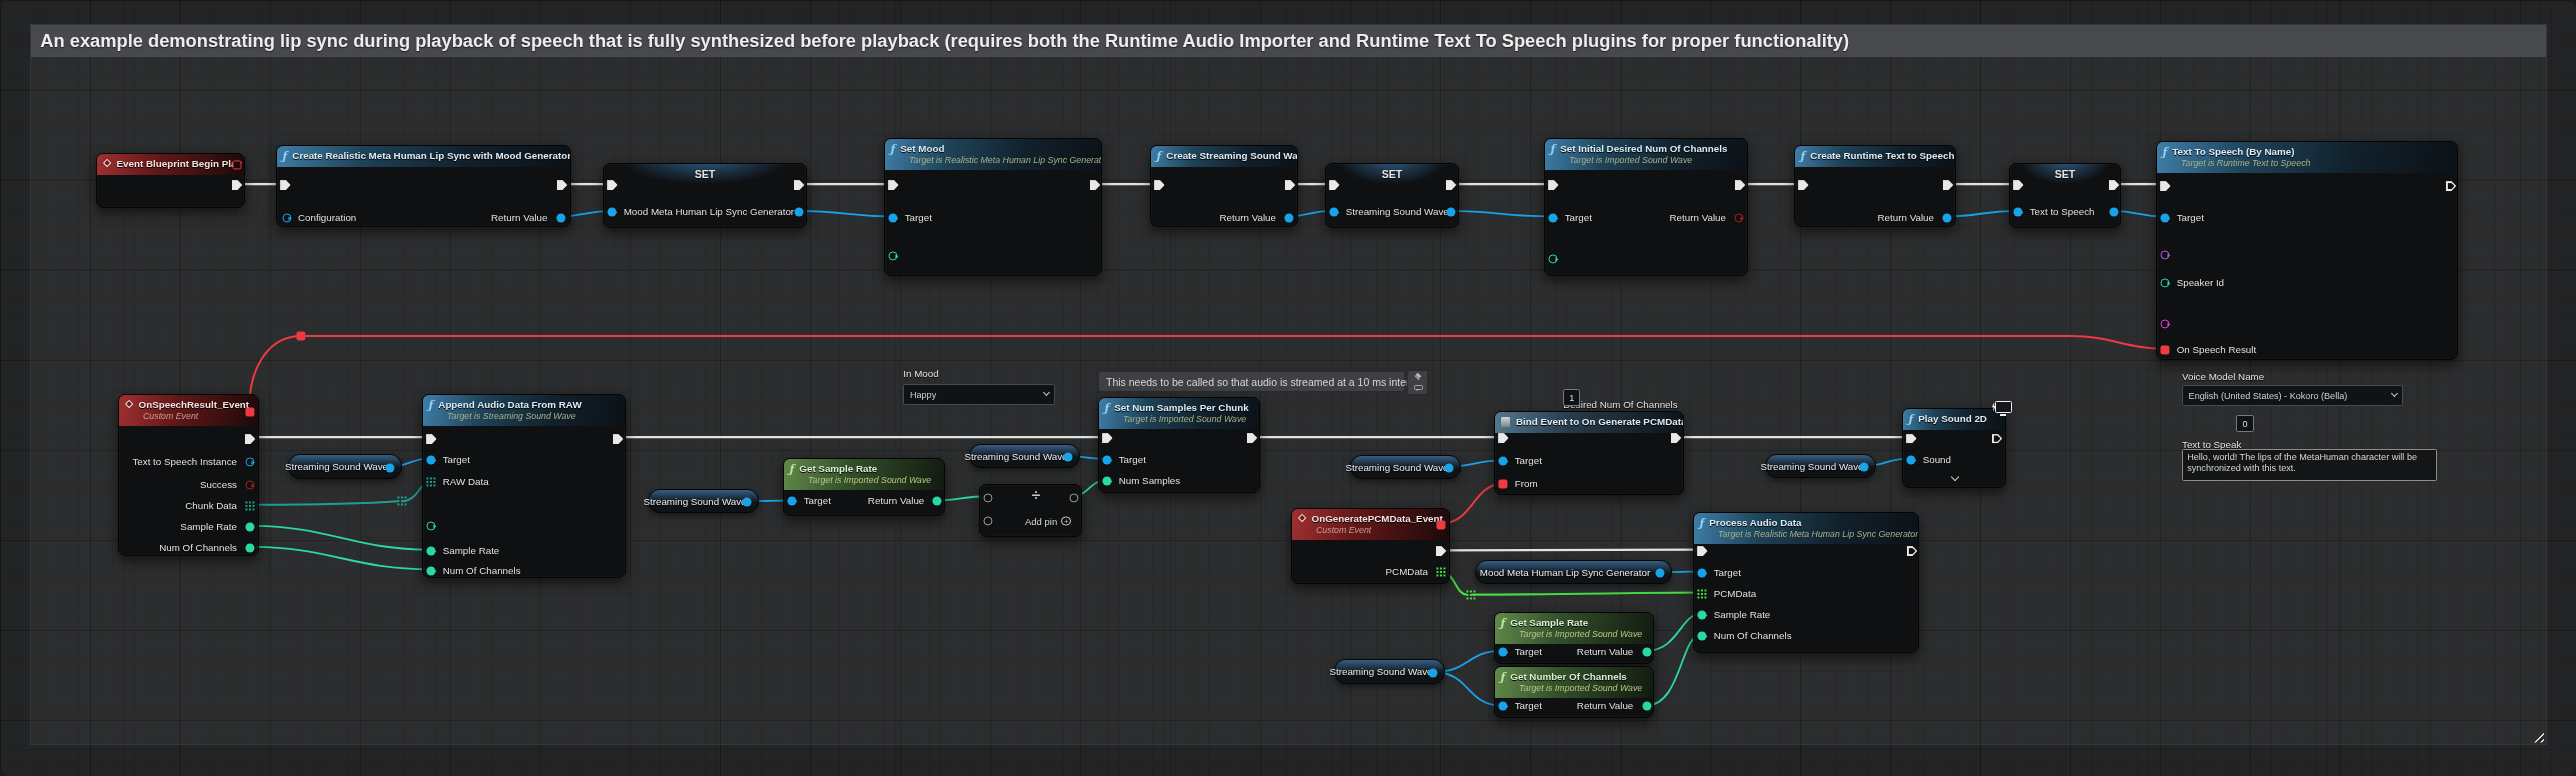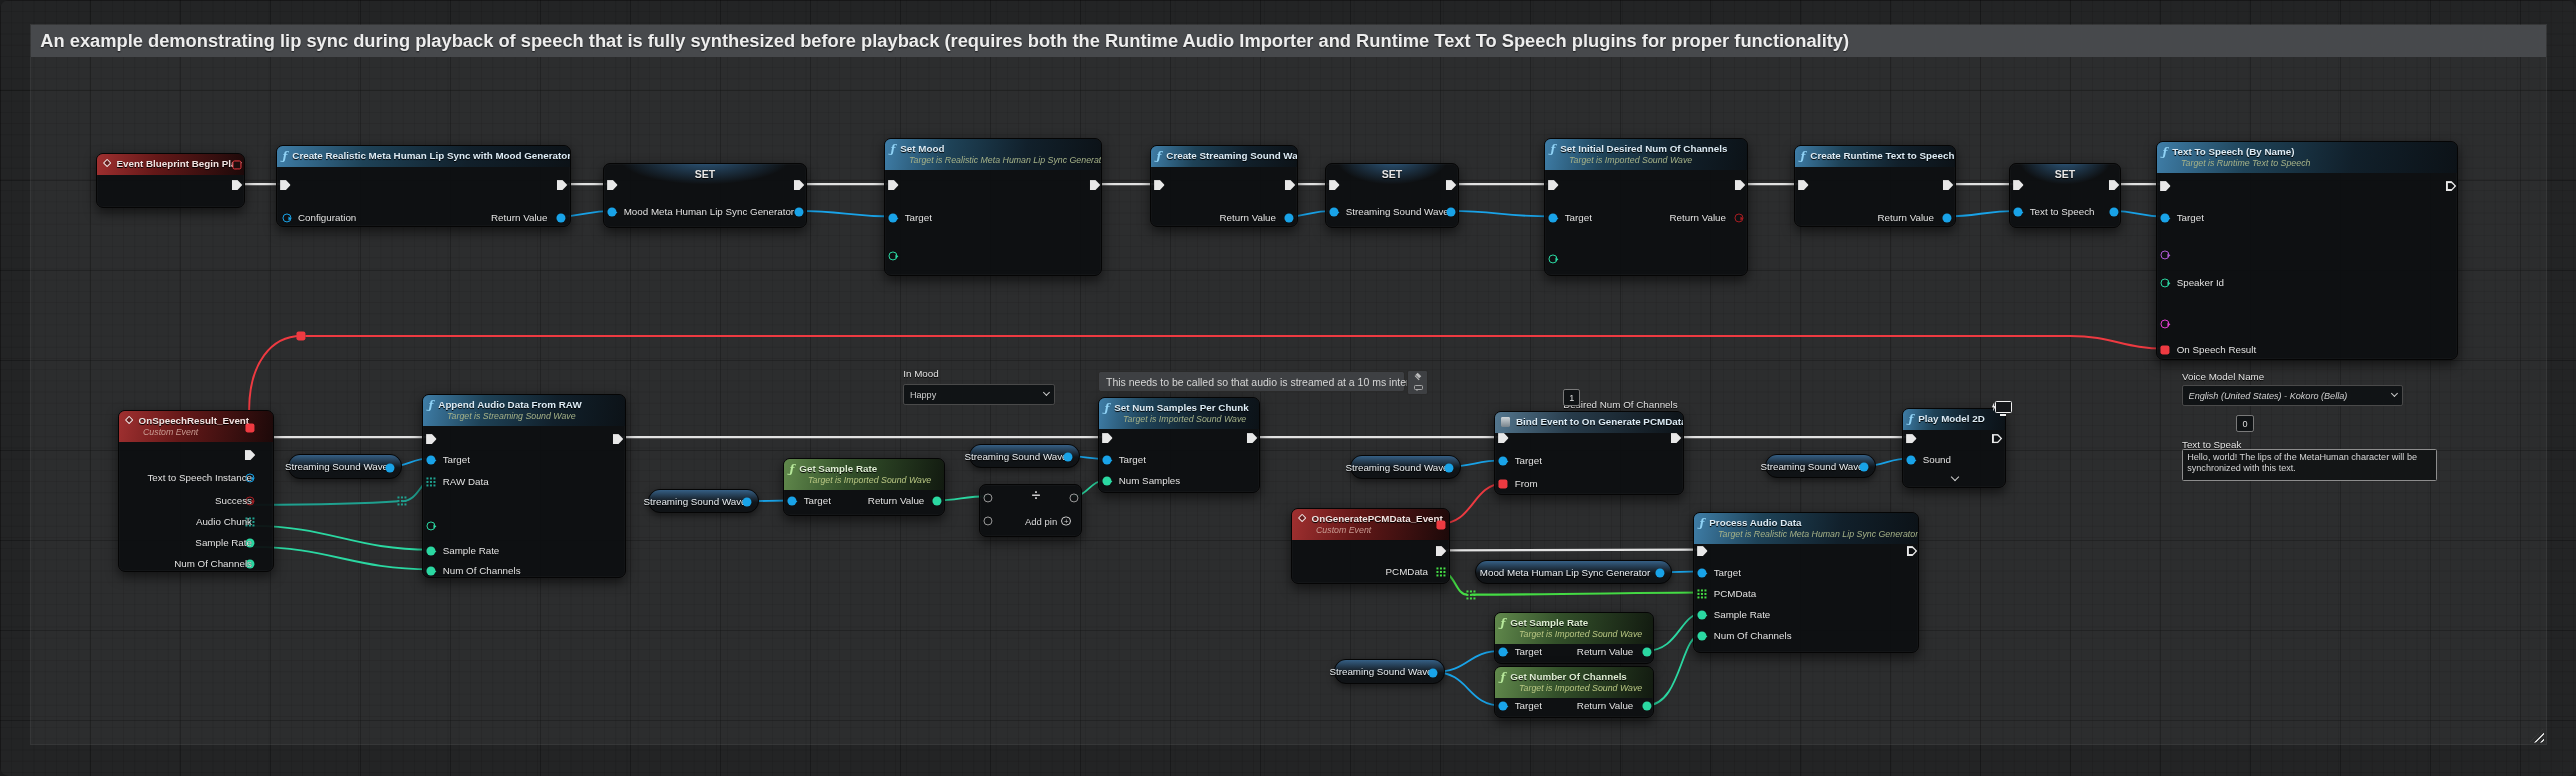--- a/index.html
+++ b/index.html
@@ -342,42 +342,42 @@
         <div class="pin" style="left: 8.4px; top: 76px; color: rgb(25, 163, 232);">
           <div class="p-dot"></div>
           <div class="chv" style="left: 6.3px; top: 4.6px;"></div>
         </div>
         <div class="plbl" style="top: 76px; left: 19.7px;">Target</div>
         <div class="pin" style="left: 8.4px; top: 113px; color: rgb(176, 91, 214);">
           <div class="p-ring"></div>
           <div class="chv" style="left: 6.3px; top: 4.6px;"></div>
         </div>
         <div class="albl" style="left: 25px; top: 229px;">Voice Model Name</div>
-        <div class="ctl-select" style="left: 25px; top: 243px; width: 221px; height: 21px; font-style: italic;">
+        <div class="ctl-select" style="left: 25px; top: 243px; width: 221px; height: 21px;">
           <span>English (United States) - Kokoro (Bella)</span>
           <div class="vchv"></div>
         </div>
         <div class="pin" style="left: 8.4px; top: 141px; color: rgb(43, 216, 162);">
           <div class="p-ring"></div>
           <div class="chv" style="left: 6.3px; top: 4.6px;"></div>
         </div>
         <div class="plbl" style="top: 141px; left: 19.7px;">Speaker Id</div>
         <div class="ctl-box" style="left: 79px; top: 273px; width: 18.3px; height: 17px;">0</div>
         <div class="pin" style="left: 8.4px; top: 182px; color: rgb(226, 63, 208);">
           <div class="p-ring"></div>
           <div class="chv" style="left: 6.3px; top: 4.6px;"></div>
         </div>
         <div class="albl" style="left: 25px; top: 297px;">Text to Speak</div>
         <div class="ctl-area" style="left: 25px; top: 307px; width: 255px; height: 32px;">Hello, world! The lips of the MetaHuman character will be synchronized with this text.</div>
         <div class="pin" style="left: 8.4px; top: 208px; color: rgb(238, 58, 65);">
           <div class="p-sq"></div>
         </div>
         <div class="plbl" style="top: 208px; left: 19.7px; text-align: center;">On Speech Result</div>
       </div>
-      <div class="node node-event" style="left: 118px; top: 410px; width: 156px; height: 162px;">
+      <div class="node node-event" style="left: 118px; top: 394px; width: 141px; height: 162px;">
         <div class="hdr hdr-event h2">
           <div class="evicon"></div>
           <span class="ttl">OnSpeechResult_Event</span>
           <span class="sub">Custom Event</span>
         </div>
         <div class="pin" style="left: 131px; top: 17px; color: rgb(238, 58, 65);">
           <div class="p-sq"></div>
         </div>
         <div class="pin" style="left: 131px; top: 44px; color: rgb(226, 226, 226);">
           <div class="p-exec"></div>
@@ -390,21 +390,21 @@
         <div class="pin" style="left: 131px; top: 90px; color: rgb(168, 29, 34);">
           <div class="p-ring"></div>
           <div class="chv" style="left: 6.3px; top: 4.6px;"></div>
         </div>
         <div class="plbl" style="top: 90px; right: 21px;">Success</div>
         <div class="pin" style="left: 131px; top: 111px; color: rgb(31, 160, 143);">
           <div class="p-grid">
             <i></i>
           </div>
         </div>
-        <div class="plbl" style="top: 111px; right: 21px;">Audio Chunk</div>
+        <div class="plbl" style="top: 111px; right: 21px;">Chunk Data</div>
         <div class="pin" style="left: 131px; top: 132px; color: rgb(43, 216, 162);">
           <div class="p-dot"></div>
           <div class="chv" style="left: 6.3px; top: 4.6px;"></div>
         </div>
         <div class="plbl" style="top: 132px; right: 21px;">Sample Rate</div>
         <div class="pin" style="left: 131px; top: 153px; color: rgb(43, 216, 162);">
           <div class="p-dot"></div>
           <div class="chv" style="left: 6.3px; top: 4.6px;"></div>
         </div>
         <div class="plbl" style="top: 153px; right: 21px;">Num Of Channels</div>
@@ -570,21 +570,21 @@
         <div class="sheen"></div>
         <div class="glbl">Streaming Sound Wave</div>
         <div class="pin" style="left: 98px; top: 12px; color: rgb(25, 163, 232);">
           <div class="p-dot"></div>
           <div class="chv" style="left: 6.3px; top: 4.6px;"></div>
         </div>
       </div>
       <div class="node node-func" style="left: 1902px; top: 408px; width: 104px; height: 80px;">
         <div class="hdr hdr-func h1">
           <div class="ficon">ƒ</div>
-          <span class="ttl">Play Model 2D</span>
+          <span class="ttl">Play Sound 2D</span>
         </div>
         <div class="monitor" style="right: -7px; top: -8.4px;">
           <div class="bolt"></div>
         </div>
         <div class="morechv" style="left: 52px; bottom: 7px;"></div>
         <div class="pin" style="left: 8.4px; top: 29.5px; color: rgb(226, 226, 226);">
           <div class="p-exec"></div>
         </div>
         <div class="pin" style="left: 94px; top: 29.5px; color: rgb(226, 226, 226);">
           <div class="p-exec">

